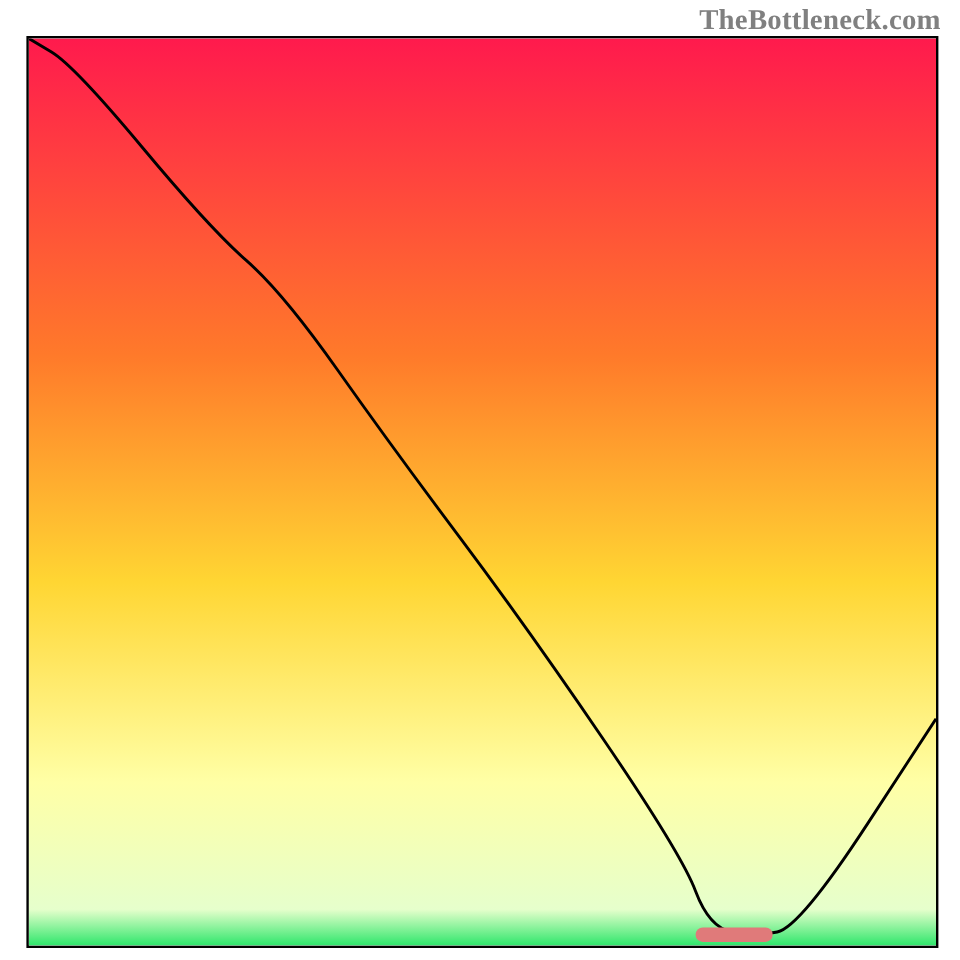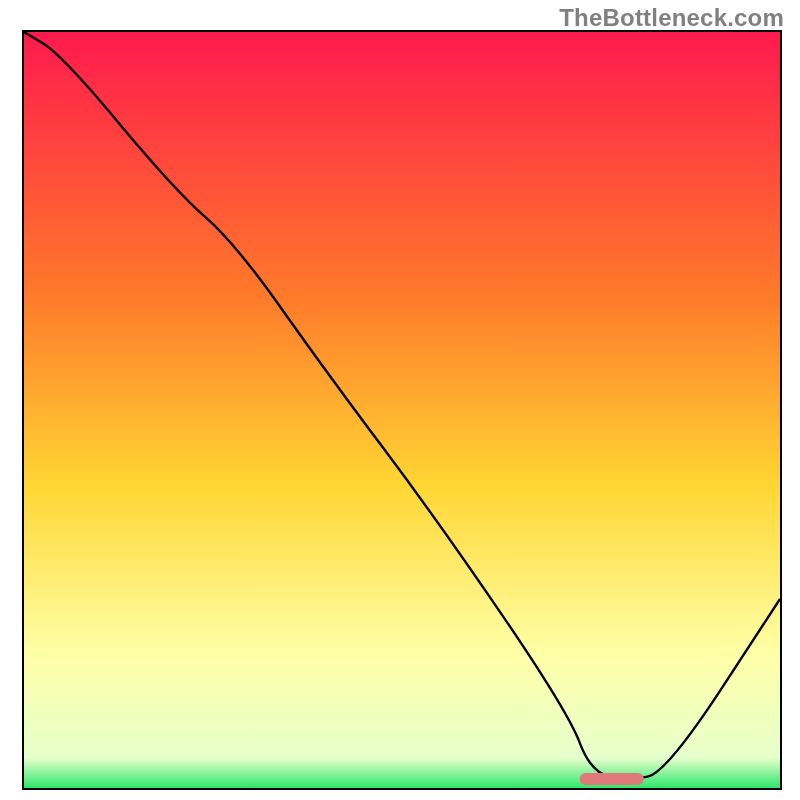--- a/index.html
+++ b/index.html
@@ -16,21 +16,21 @@
     top: 30px;
     width: 760px;
     height: 760px;
     border: 2px solid #000;
     box-sizing: border-box;
   }
   .watermark {
     position: absolute;
     top: 4px;
     right: 16px;
-    font-family: Liberation Sans, sans-serif;
+    font-family: Liberation Serif, serif;
     font-size: 24px;
     font-weight: bold;
     color: #808080;
     letter-spacing: 0.2px;
   }
   .svg-area {
     position: absolute;
     left: 0;
     top: 0;
     width: 756px;

